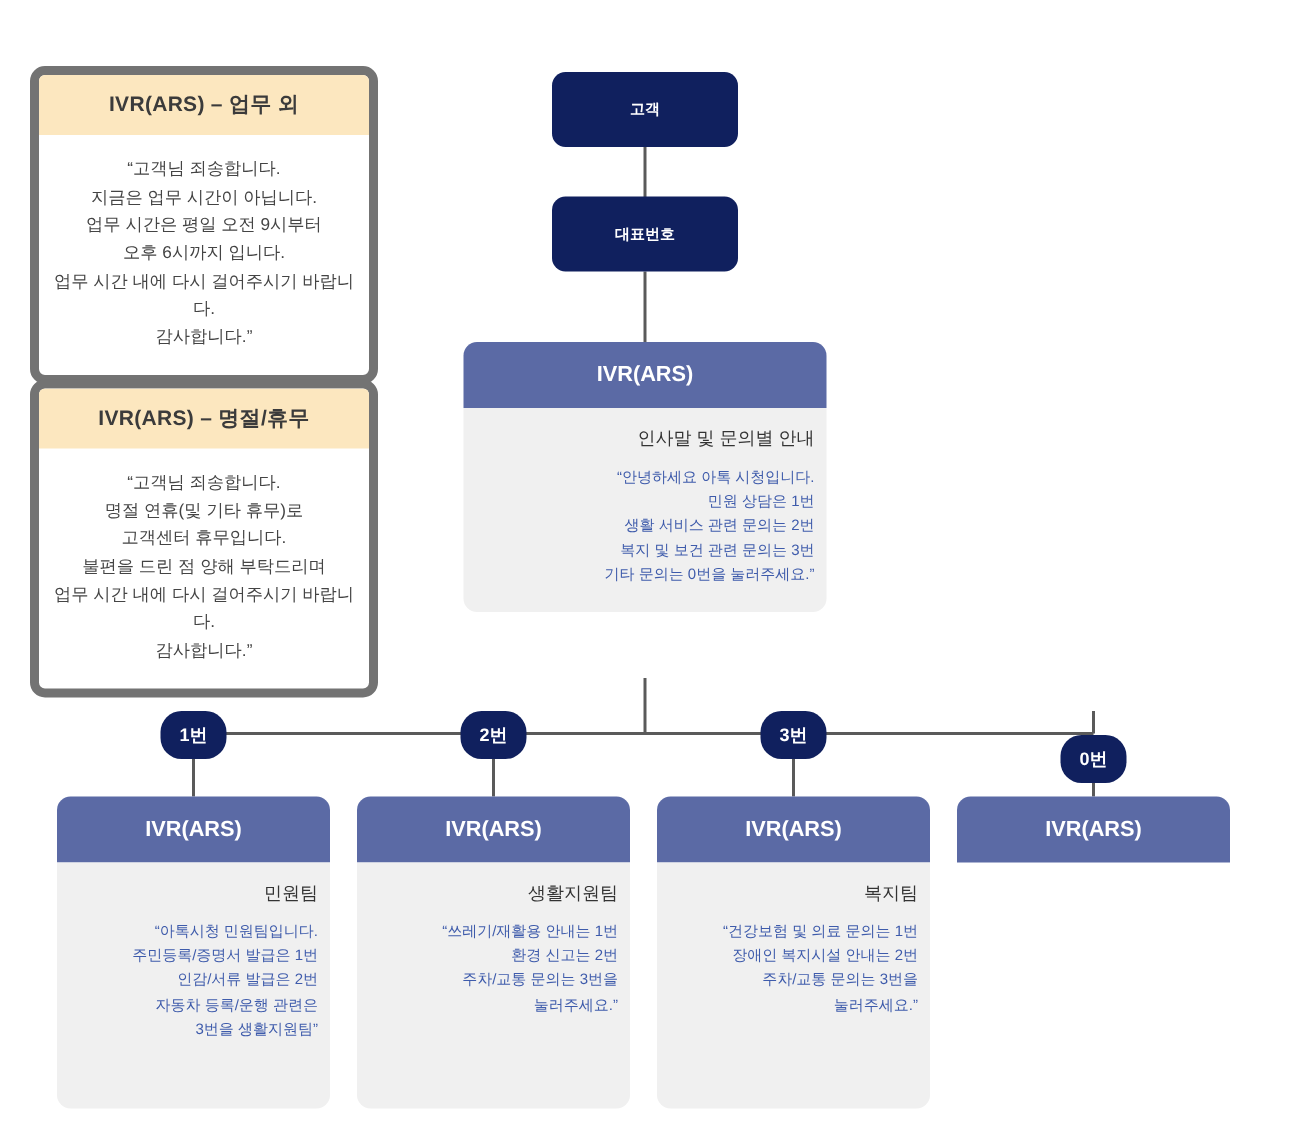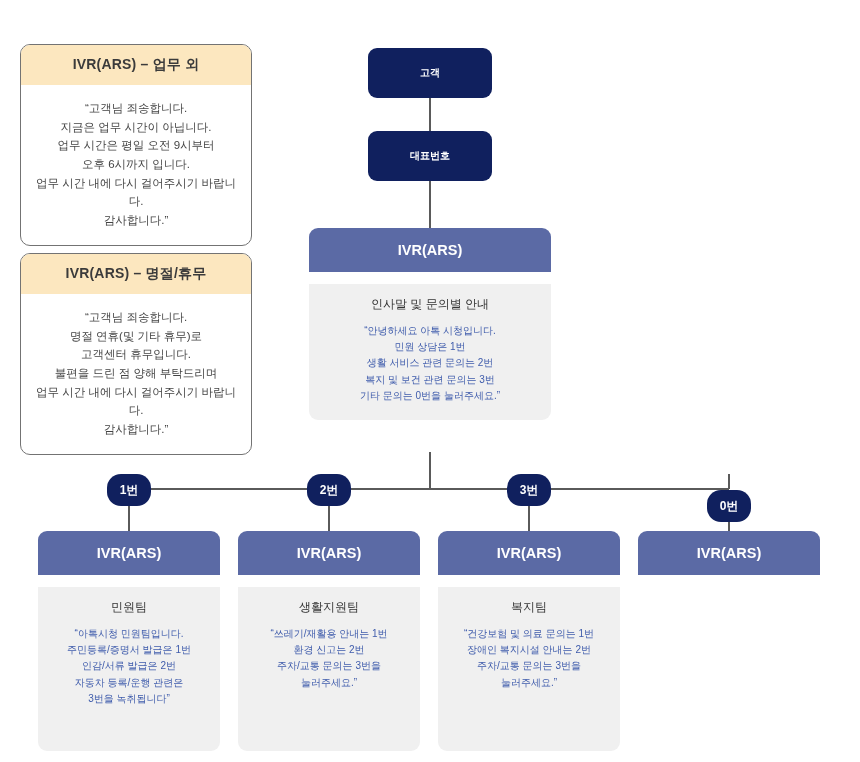--- a/index.html
+++ b/index.html
@@ -24,21 +24,21 @@
     top: 0;
     width: 860px;
     height: 762px;
     pointer-events: none;
   }
 
   
   .note {
     position: absolute;
     width: 232px;
-    border: 1px solid #737373;
+    border: 6px solid #737373;
     border-radius: 10px;
     background: #ffffff;
     overflow: hidden;
     box-sizing: border-box;
   }
   .note-head {
     background: #fce7bf;
     text-align: center;
     font-size: 14px;
     font-weight: bold;
@@ -82,22 +82,21 @@
     font-weight: bold;
     text-align: center;
     padding: 14px 20px;
     box-sizing: border-box;
   }
   .ivr-body {
     background: #f0f0f0;
     border-radius: 0 0 9px 9px;
     box-sizing: border-box;
     padding: 12px 8px 16px;
-    text-align: center;
-    margin-top: 12px;
+    text-align: right;
   }
   .ivr-team {
     font-size: 12px;
     color: #333;
     margin-bottom: 10px;
   }
   .ivr-script {
     font-size: 10px;
     line-height: 1.62;
     color: #3e5bab;
@@ -199,21 +198,21 @@
   </div>
 
   <div class="ivr-block" style="left:38px; top:531px; width:182px;">
     <div class="ivr-head">IVR(ARS)</div>
     <div class="ivr-body" style="height:164px;">
       <div class="ivr-team">민원팀</div>
       <div class="ivr-script">“아톡시청 민원팀입니다.
 주민등록/증명서 발급은 1번
 인감/서류 발급은 2번
 자동차 등록/운행 관련은
-3번을 녹취됩니다”</div>
+3번을 생활지원팀”</div>
     </div>
   </div>
 
   <div class="ivr-block" style="left:238px; top:531px; width:182px;">
     <div class="ivr-head">IVR(ARS)</div>
     <div class="ivr-body" style="height:164px;">
       <div class="ivr-team">생활지원팀</div>
       <div class="ivr-script">“쓰레기/재활용 안내는 1번
 환경 신고는 2번
 주차/교통 문의는 3번을

